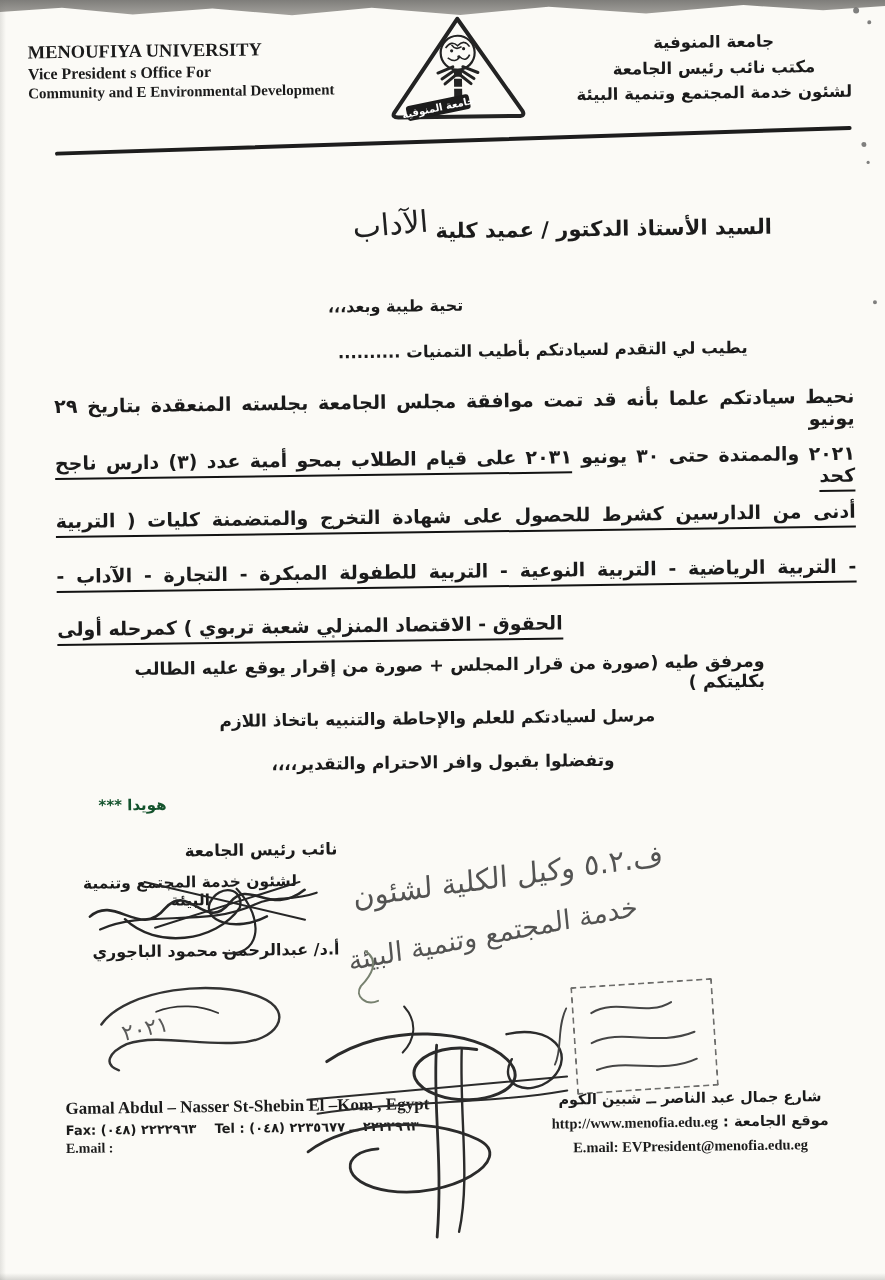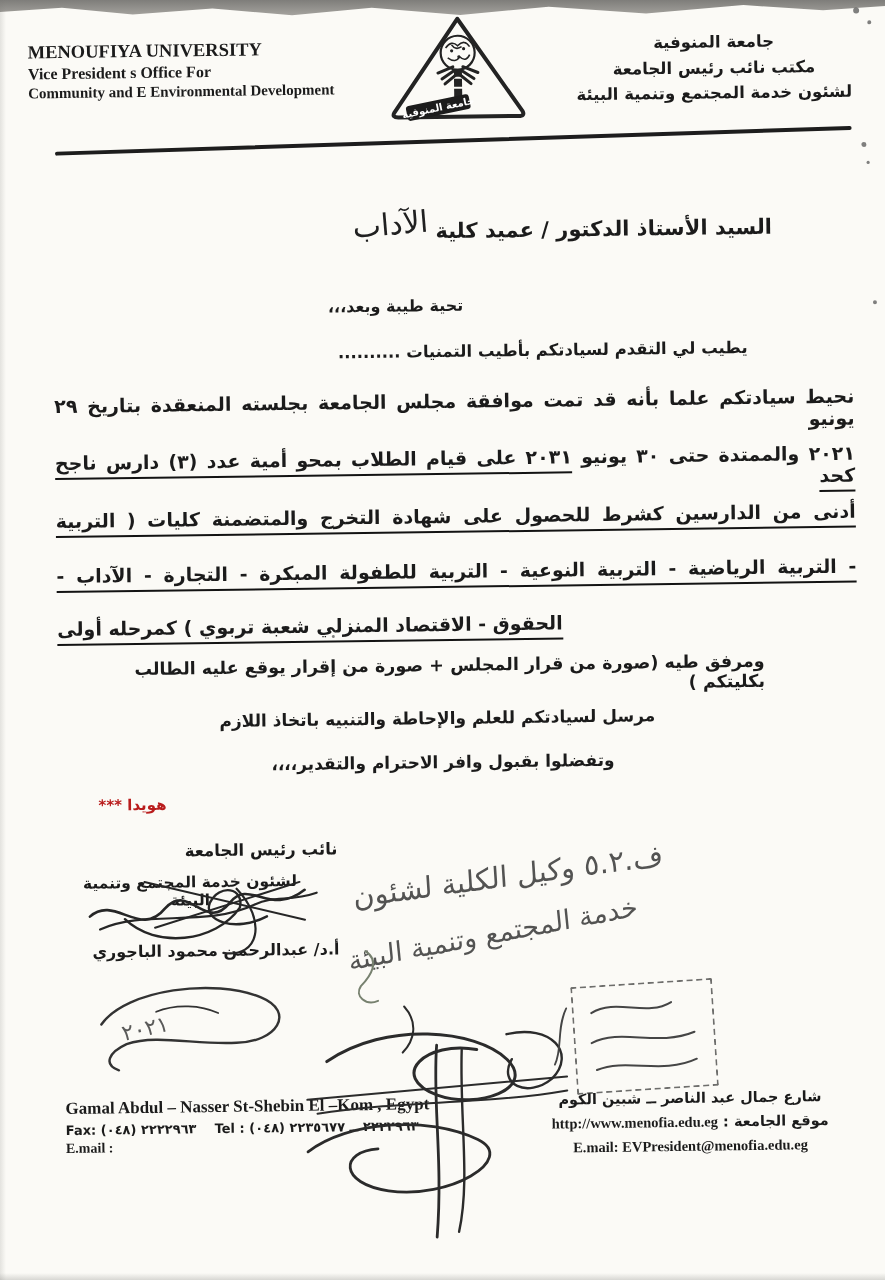--- a/index.html
+++ b/index.html
@@ -31,21 +31,21 @@
   .bodyline{left:56px;width:800px;font-weight:bold;font-size:19px;text-align:justify;text-align-last:justify;}
   .b1{top:390px;}
   .b2{top:447px;}
   .b3{top:505px;}
   .b4{top:560px;}
   .b5{top:613px;text-align:left;text-align-last:left;}
   .ul{border-bottom:2.6px solid #131313;padding-bottom:4px;}
   .enclosure{left:95px;top:655px;width:668px;text-align:right;font-weight:700;font-size:17.5px;}
   .closing1{left:185px;top:708px;width:500px;text-align:center;font-weight:bold;font-size:17px;}
   .closing2{left:215px;top:752px;width:450px;text-align:center;font-weight:bold;font-size:17px;}
-  .sidenote{left:95px;top:792px;font-weight:bold;font-size:15px;color:#b91c1c;}
+  .sidenote{left:95px;top:792px;font-weight:bold;font-size:15px;color:#14532d;}
   
   .sig-t1{left:172px;top:838px;width:170px;text-align:center;font-weight:bold;font-size:16.5px;}
   .sig-t2{left:58px;top:870px;width:255px;text-align:center;font-weight:bold;font-size:15.5px;}
   .sig-name{left:78px;top:938px;width:265px;text-align:center;font-weight:bold;font-size:16px;}
   
   .hw{color:#3c3c3c;font-weight:400;opacity:.88;}
   .hw1{left:315px;top:862px;width:345px;font-size:29px;transform:rotate(-7deg) skewX(-4deg);text-align:right;}
   .hw2{left:325px;top:920px;width:310px;font-size:27px;transform:rotate(-10deg) skewX(-5deg);text-align:right;}
   .hw-date{left:115px;top:1012px;font-size:22px;transform:rotate(-12deg);color:#444;}
   .stamp{left:567px;top:985px;width:138px;height:104px;border:2px dashed #6e6e6c;transform:rotate(-3deg);border-radius:2px;}

